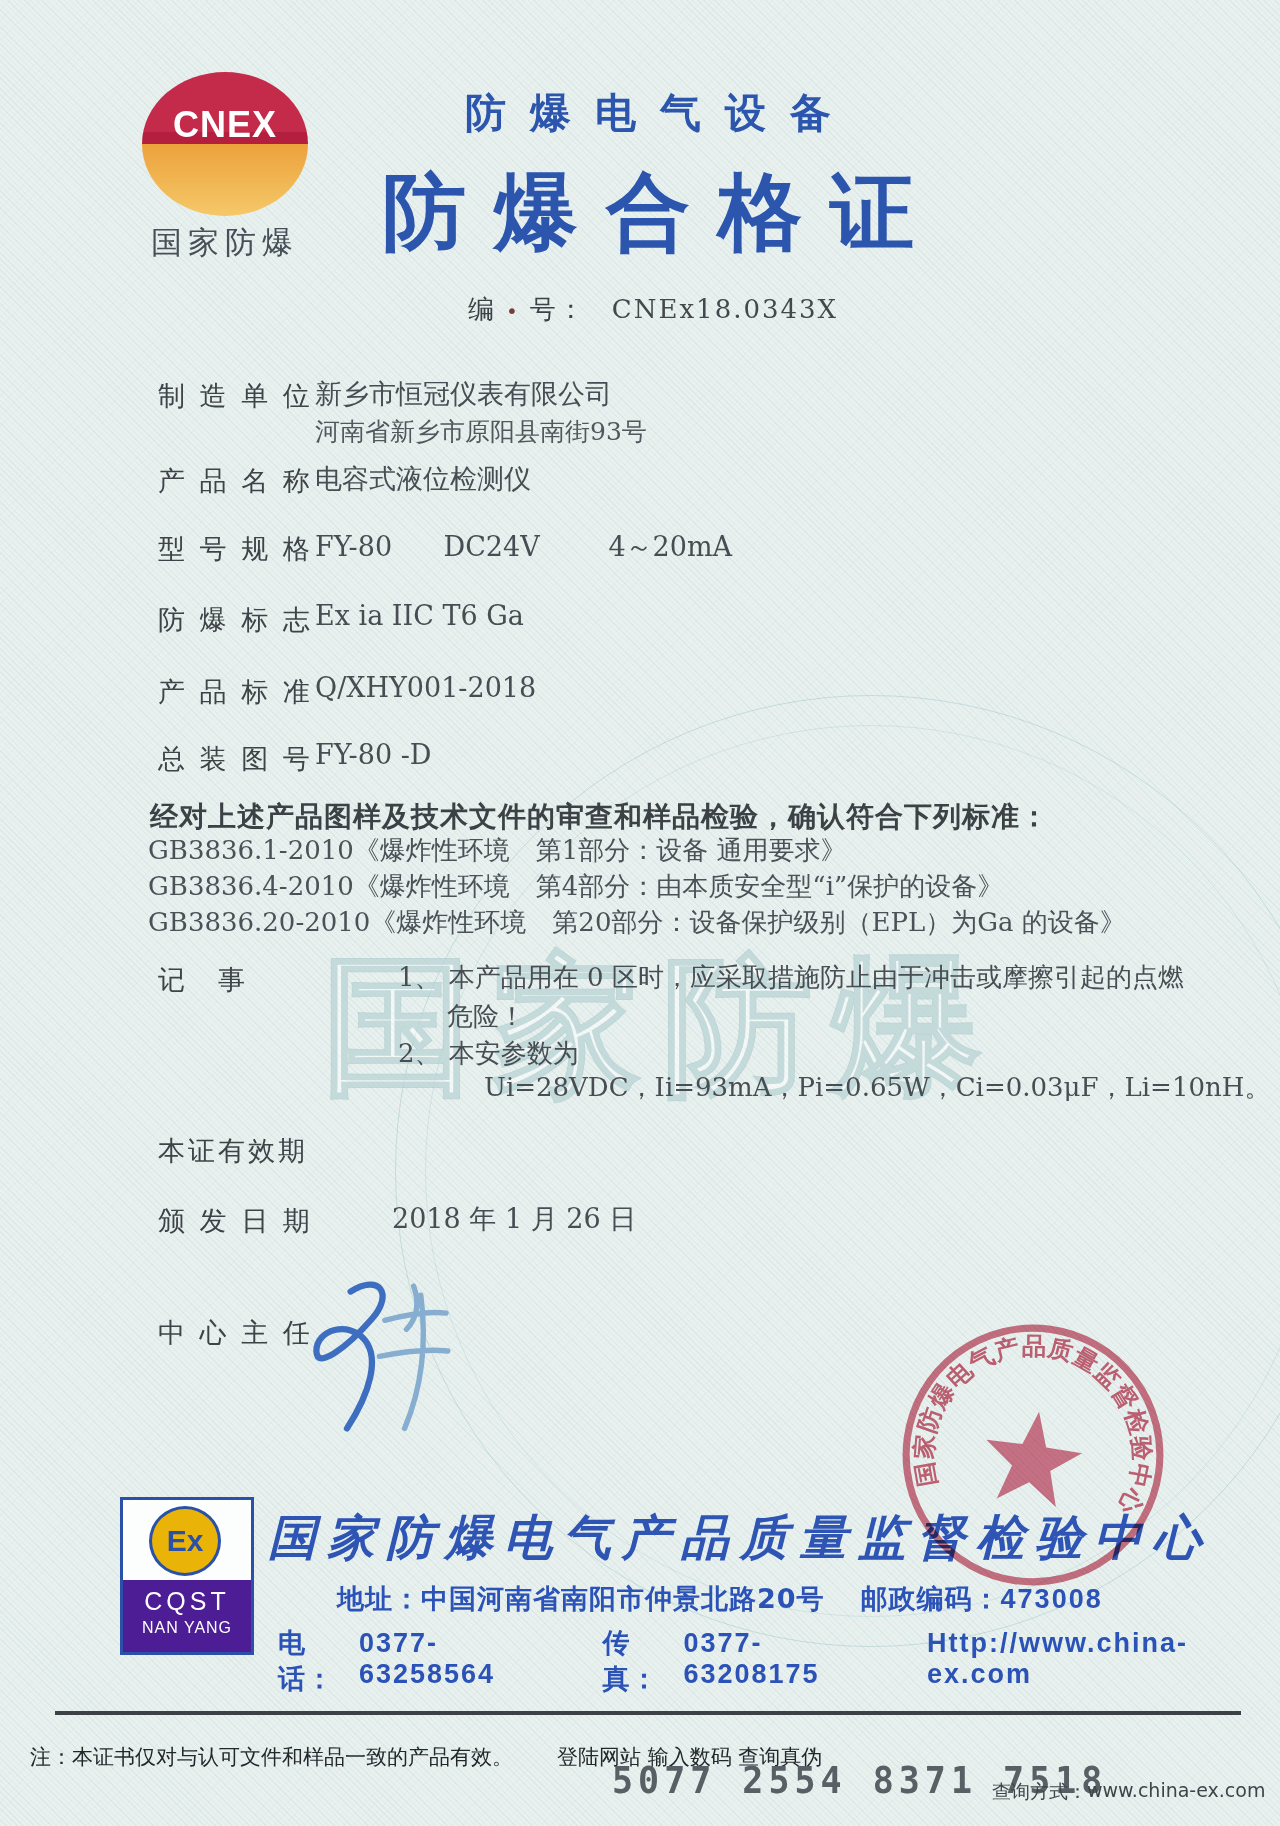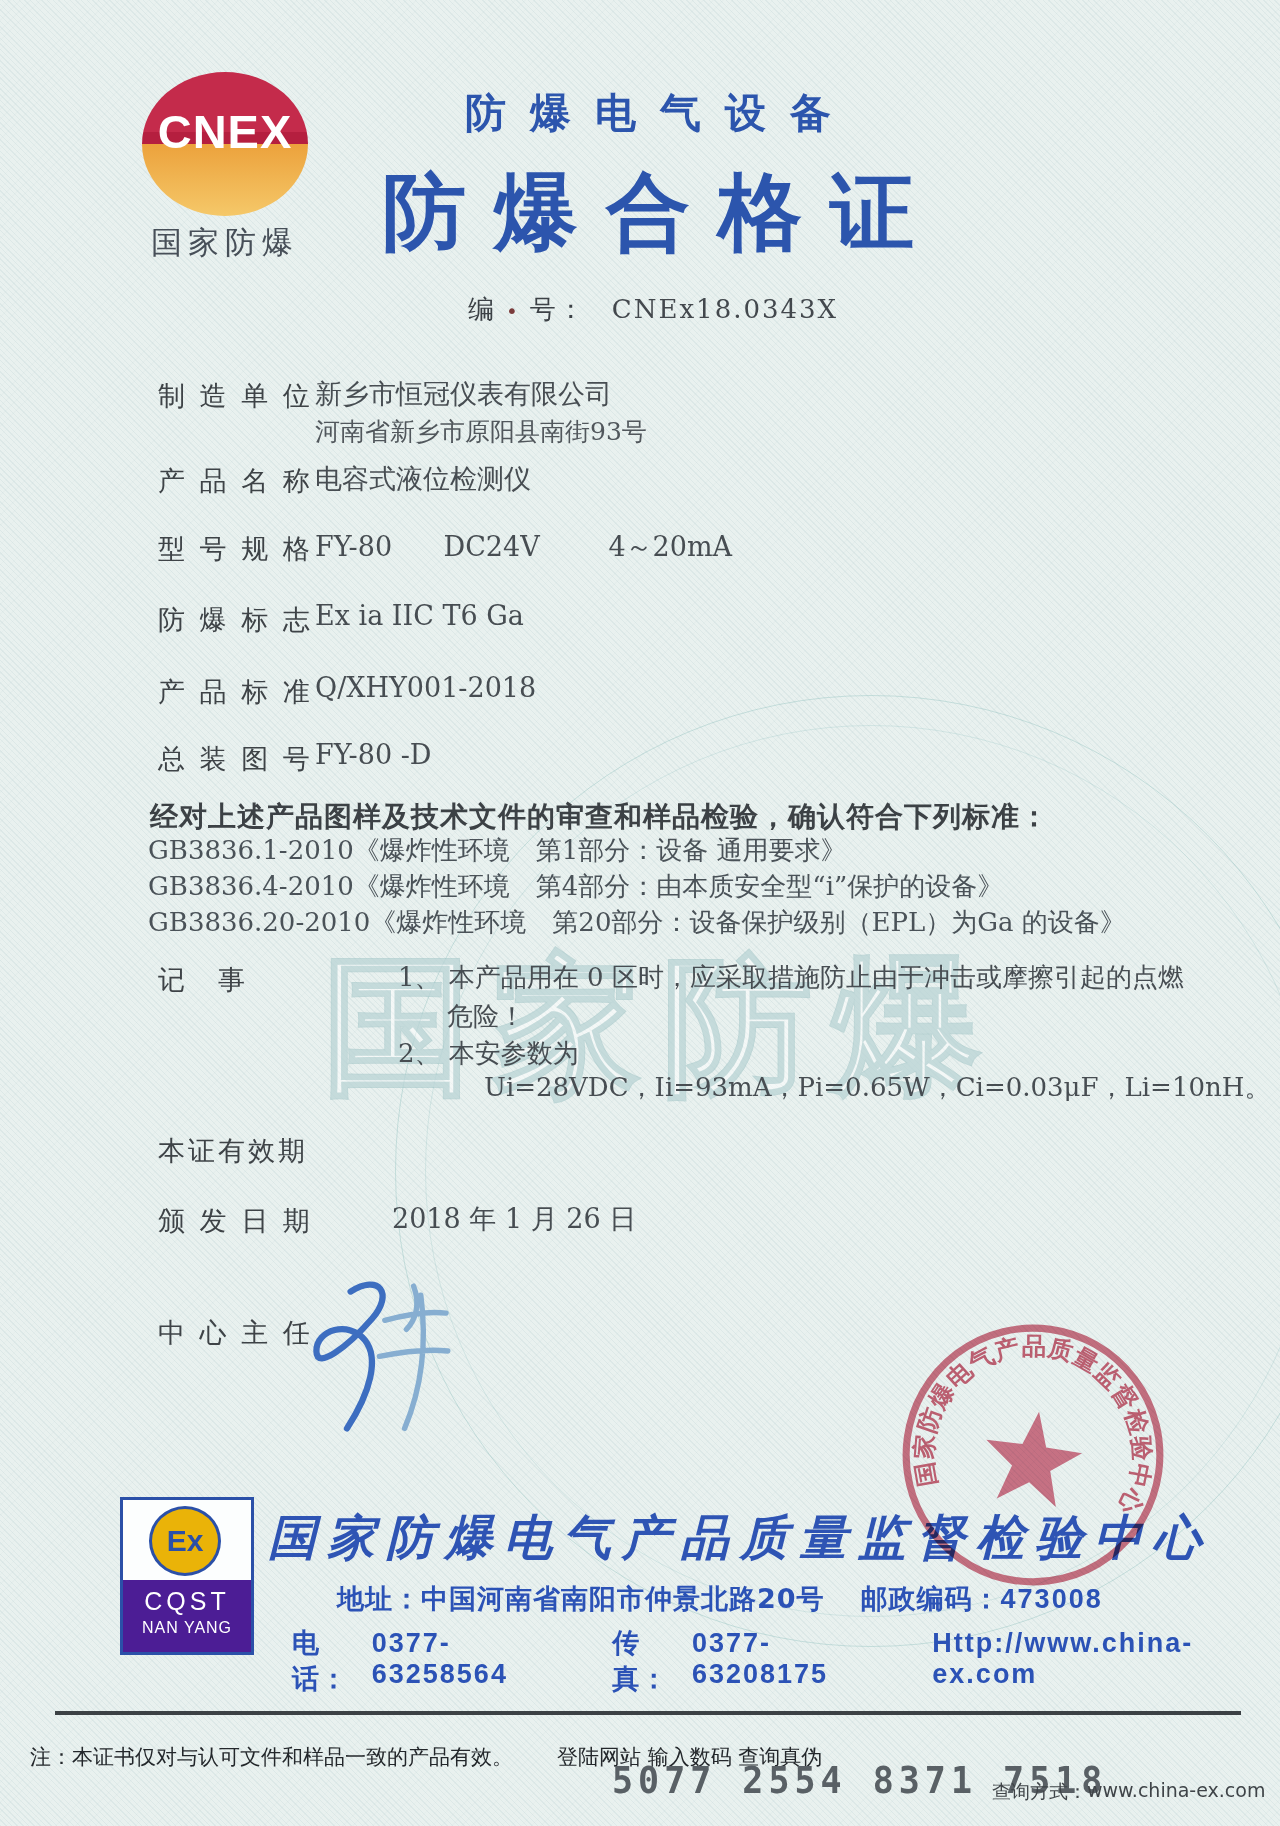--- a/index.html
+++ b/index.html
@@ -19,21 +19,21 @@
     font-family:"DejaVu Serif",serif;font-weight:bold;font-size:150px;letter-spacing:20px;
     color:rgba(255,255,255,0.50);-webkit-text-stroke:2px rgba(150,190,192,0.50);white-space:nowrap;
   }
   
   .cnex-oval{
     left:142px;top:72px;width:166px;height:144px;border-radius:50%;
     background:linear-gradient(180deg,#c42b4b 0%,#c42b4b 42%,#b51f3f 42%,#b51f3f 50%,#eca23c 50%,#f5c869 100%);
   }
   .cnex-text{
     left:142px;top:104px;width:166px;text-align:center;
-    font-family:"Liberation Sans",sans-serif;font-weight:bold;font-size:47px;color:#ffffff;letter-spacing:1px;
+    font-family:"Liberation Sans",sans-serif;font-weight:bold;font-size:36px;color:#ffffff;letter-spacing:1px;
   }
   .cnex-caption{left:116px;top:222px;width:218px;text-align:center;font-size:31px;letter-spacing:6px;color:#474f58;font-weight:500;}
   
   .hdr-subtitle{left:8px;top:86px;width:1280px;text-align:center;text-indent:24px;
     font-size:41px;font-weight:bold;letter-spacing:24px;color:#2c55ad;}
   .hdr-title{left:0;top:156px;width:1296px;text-align:center;text-indent:28px;
     font-size:84px;font-weight:bold;letter-spacing:28px;color:#2c55ad;}
   .certno{left:468px;top:292px;display:flex;align-items:baseline;font-size:26px;color:#3c4146;letter-spacing:2px;}
   .certno .dot{color:#7a3b3b;font-size:20px;margin:0 10px;}
   .certno .num{font-family:"DejaVu Serif",serif;margin-left:26px;letter-spacing:2px;color:#43484d;}
@@ -142,21 +142,21 @@
 
   <div class="abs orgname">国家防爆电气产品质量监督检验中心</div>
 
   <div class="abs blue-row" style="left:337px;top:1581px;">
     <span>地址：</span>
     <span>中国河南省南阳市仲景北路20号</span>
     <span class="gap">邮政编码：</span>
     <span class="latin">473008</span>
   </div>
 
-  <div class="abs blue-row" style="left:292px;top:1625px;justify-content:flex-end;">
+  <div class="abs blue-row" style="left:278px;top:1625px;">
     <span>电话：</span>
     <span class="latin">0377-63258564</span>
     <span class="gap">传真：</span>
     <span class="latin">0377-63208175</span>
     <span class="gap latin">Http://www.china-ex.com</span>
   </div>
 
   <svg class="abs stamp" width="274" height="274" viewBox="0 0 270 270">
     <circle cx="135" cy="135" r="125" fill="none" stroke="#c94f66" stroke-width="7" opacity="0.9"></circle>
     <path id="stampArc" d="M45.3 176.8 A99 99 0 1 1 224.7 176.8" fill="none"></path>

